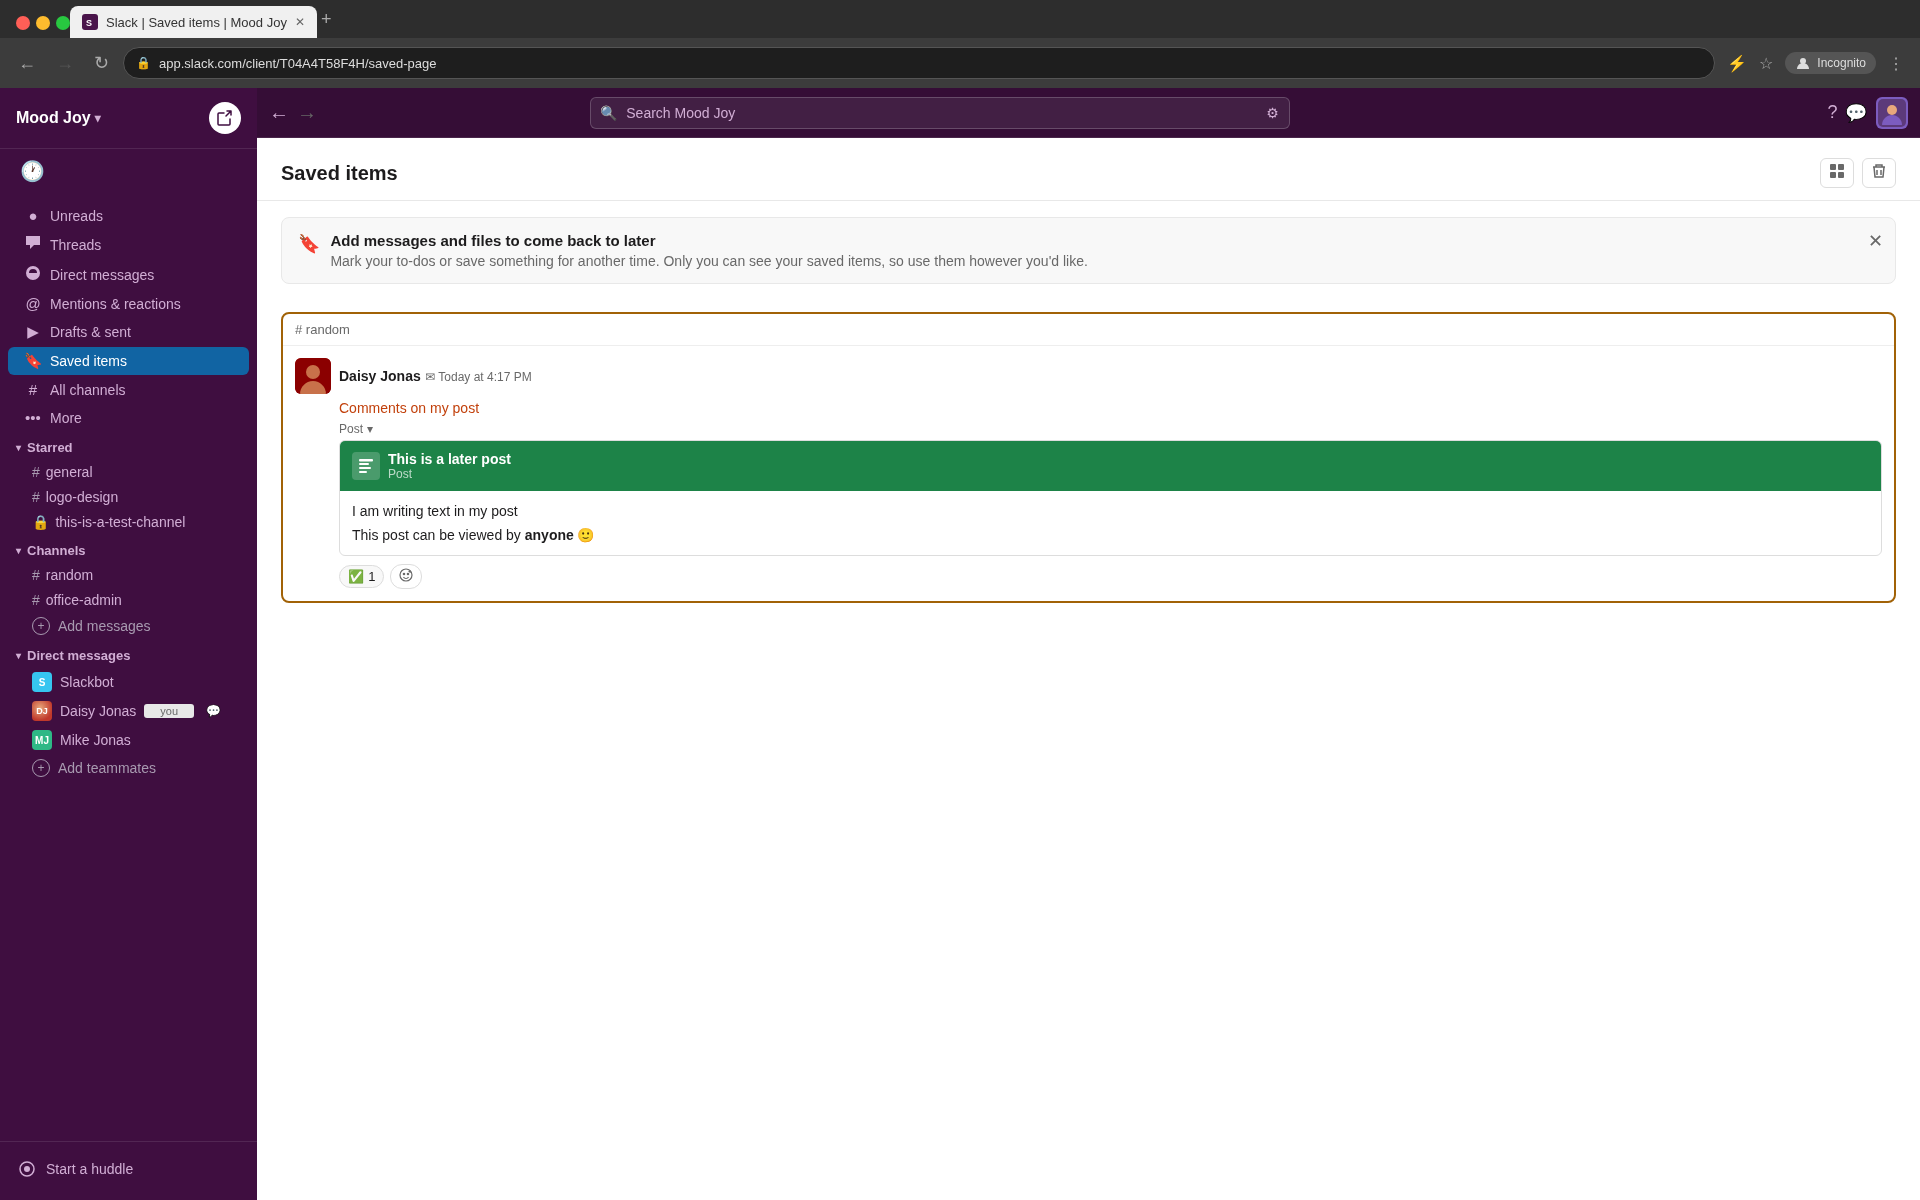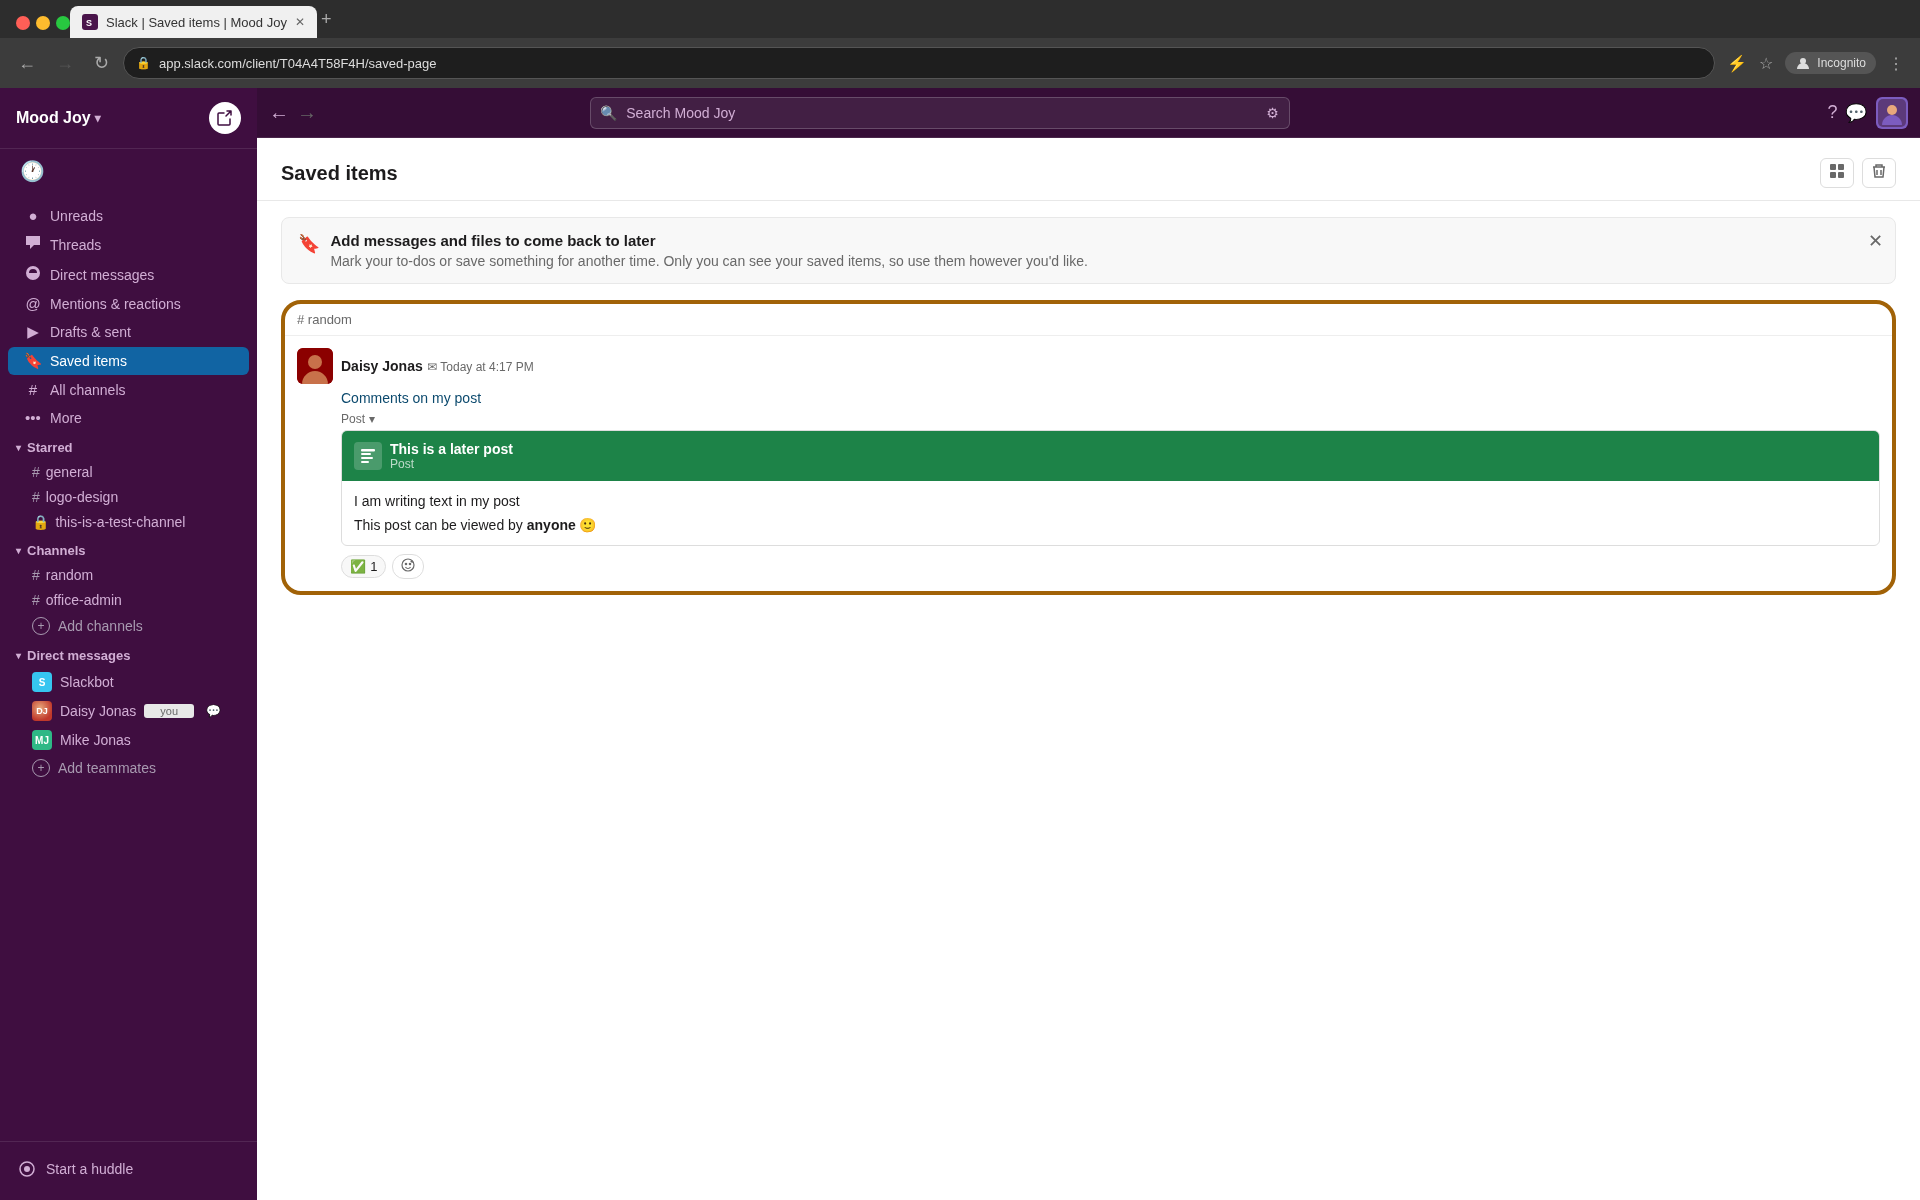--- a/index.html
+++ b/index.html
@@ -74,31 +74,31 @@
     .saved-title { font-size: 20px; font-weight: 900; color: #1d1c1d; }
     .saved-header-icons { display: flex; gap: 8px; }
     .header-icon-btn { background: none; border: 1px solid #ddd; border-radius: 6px; padding: 4px 8px; cursor: pointer; color: #696969; font-size: 16px; }
 
     .info-banner { margin: 16px 24px; background: #f8f8f8; border: 1px solid #e8e8e8; border-radius: 8px; padding: 14px 16px; display: flex; align-items: flex-start; gap: 10px; position: relative; }
     .info-banner .bookmark-icon { color: #e01e5a; font-size: 18px; margin-top: 1px; }
     .info-banner-text h3 { font-size: 15px; font-weight: 700; color: #1d1c1d; margin-bottom: 4px; }
     .info-banner-text p { font-size: 14px; color: #696969; }
     .info-banner-close { position: absolute; right: 12px; top: 12px; background: none; border: none; font-size: 18px; color: #696969; cursor: pointer; }
 
-    .saved-item-card { margin: 16px 24px; border: 4px solid #a16207; border-radius: 20px; overflow: hidden; }
+    .saved-item-card { margin: 28px 24px; border: 2px solid #a16207; border-radius: 8px; overflow: hidden; }
     .saved-item-card .card-channel { padding: 8px 12px; font-size: 13px; color: #696969; border-bottom: 1px solid #eee; }
     .card-message { padding: 12px; }
     .message-header { display: flex; align-items: center; gap: 8px; margin-bottom: 6px; }
     .msg-avatar-daisy { background: linear-gradient(135deg, #c0392b, #8e1515); display: flex; align-items: center; justify-content: center; color: white; font-size: 14px; font-weight: bold; border-radius: 6px; width: 36px; height: 36px; overflow: hidden; }
     .msg-avatar-api { background: #1d1c1d; display: flex; align-items: center; justify-content: center; width: 36px; height: 36px; border-radius: 8px; }
     .msg-sender { font-size: 14px; font-weight: 700; color: #1d1c1d; }
     .msg-status-icon { font-size: 12px; color: #696969; }
     .msg-time { font-size: 12px; color: #696969; }
     .message-body { margin-left: 44px; }
-    .message-text { font-size: 14px; color: #0c4a6e; margin-bottom: 4px; }
+    .message-text { font-size: 14px; color: #c2410c; margin-bottom: 4px; }
 
     .post-attachment { margin-left: 44px; margin-top: 6px; }
     .post-type-label { font-size: 12px; color: #696969; margin-bottom: 4px; display: flex; align-items: center; gap: 4px; }
     .post-card { border: 1px solid #ddd; border-radius: 6px; overflow: hidden; }
     .post-card-header { background: #1d8348; padding: 10px 12px; display: flex; align-items: center; gap: 8px; }
     .post-card-icon { background: rgba(255,255,255,0.2); border-radius: 4px; width: 28px; height: 28px; display: flex; align-items: center; justify-content: center; }
     .post-card-icon svg { width: 16px; height: 16px; fill: white; }
     .post-card-title { color: white; font-size: 14px; font-weight: 700; }
     .post-card-subtitle { color: rgba(255,255,255,0.7); font-size: 12px; }
     .post-card-body { padding: 12px; font-size: 14px; color: #1d1c1d; }
@@ -261,21 +261,21 @@
       <div class="channel-item">
         <span class="hash">#</span>
         <span>random</span>
       </div>
       <div class="channel-item">
         <span class="hash">#</span>
         <span>office-admin</span>
       </div>
       <div class="add-item">
         <div class="add-circle">+</div>
-        <span>Add channels</span>
+        <span>Add messages</span>
       </div>
 
       <div class="section-header">
         <span class="chevron">▾</span>
         <span>Direct messages</span>
       </div>
       <div class="dm-item">
         <div class="avatar-sm avatar-slackbot">S</div>
         <span>Slackbot</span>
       </div>

